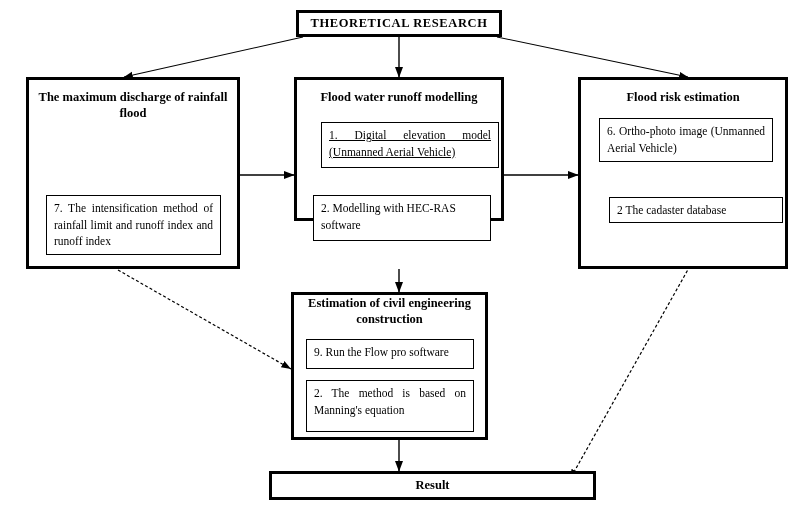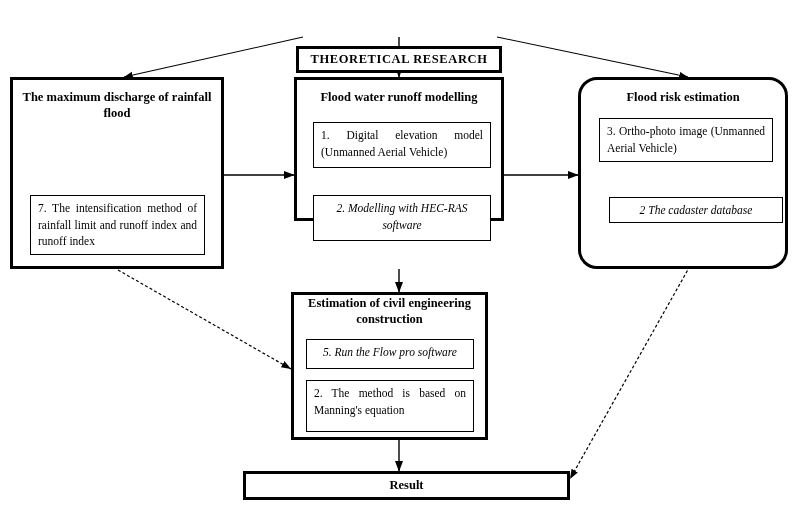--- a/index.html
+++ b/index.html
@@ -24,21 +24,20 @@
   .outer-box {
     border: 3px solid #000;
     background: #fff;
   }
   .title-box {
     border: 3px solid #000;
     background: #fff;
     display: flex;
     align-items: center;
     justify-content: center;
-    margin-top: 36px;
   }
   .title-box .title-text {
     font-weight: bold;
     font-size: 12.5px;
     letter-spacing: 0.6px;
   }
   .group-head {
     text-align: center;
     font-weight: bold;
     font-size: 12.5px;
@@ -47,29 +46,30 @@
   }
   .inner-box {
     border: 1px solid #000;
     background: #fff;
     box-sizing: border-box;
     font-size: 11.5px;
     line-height: 1.45;
     padding: 4px 7px;
   }
   .inner-box.justify { text-align: justify; text-align-last: left; }
-  .inner-box.center  { text-align: center; font-style: italic; }
+  .inner-box.center  { text-align: left; }
   .inner-box .ib-text { display: block; }
 
   .result-box {
     border: 3px solid #000;
     background: #fff;
     display: flex;
     align-items: center;
     justify-content: center;
+    margin-left: 26px;
   }
   .result-box .result-text {
     font-weight: bold;
     font-size: 12.5px;
   }
 
   
   #connectors {
     position: absolute;
     left: 0; top: 0;
@@ -114,51 +114,51 @@
 
     <line x1="399" y1="440" x2="399" y2="471" stroke="#000" stroke-width="1.4" marker-end="url(#arrow)"></line>
 
     <line x1="690" y1="266" x2="570" y2="479" stroke="#000" stroke-width="1.2" stroke-dasharray="3,2.2" marker-end="url(#arrowthin)"></line>
   </svg>
 
   <div class="abs title-box" style="left:296px; top:10px; width:206px; height:27px;">
     <span class="title-text">THEORETICAL RESEARCH</span>
   </div>
 
-  <div class="abs outer-box" style="left:10px; top:77px; width:214px; height:192px;">
+  <div class="abs outer-box" style="left:26px; top:77px; width:214px; height:192px;">
     <div class="group-head" style="margin-top:9px;">The maximum discharge of rainfall flood</div>
     <div class="inner-box justify" style="position:absolute; left:17px; top:115px; width:175px; height:60px;">
       <span class="ib-text">7. The intensification method of rainfall limit and runoff index and runoff index</span>
     </div>
   </div>
 
   <div class="abs outer-box" style="left:294px; top:77px; width:210px; height:144px;">
     <div class="group-head" style="margin-top:9px;">Flood water runoff modelling</div>
-    <div class="inner-box justify" style="position:absolute; left:16px; top:42px; width:178px; height:46px;">
+    <div class="inner-box justify" style="position:absolute; left:24px; top:42px; width:178px; height:46px;text-decoration:underline;">
       <span class="ib-text">1.  Digital elevation model (Unmanned Aerial Vehicle)</span>
     </div>
     <div class="inner-box center" style="position:absolute; left:16px; top:115px; width:178px; height:46px;">
       <span class="ib-text">2. Modelling with HEC-RAS software</span>
     </div>
   </div>
 
-  <div class="abs outer-box" style="left:578px; top:77px; width:210px; height:192px;border-radius:19px;">
+  <div class="abs outer-box" style="left:578px; top:77px; width:210px; height:192px;">
     <div class="group-head" style="margin-top:9px;">Flood risk estimation</div>
     <div class="inner-box justify" style="position:absolute; left:18px; top:38px; width:174px; height:44px;">
-      <span class="ib-text">3.   Ortho-photo image (Unmanned Aerial Vehicle)</span>
+      <span class="ib-text">6.   Ortho-photo image (Unmanned Aerial Vehicle)</span>
     </div>
     <div class="inner-box center" style="position:absolute; left:28px; top:117px; width:174px; height:26px;">
       <span class="ib-text">2 The cadaster database</span>
     </div>
   </div>
 
   <div class="abs outer-box" style="left:291px; top:292px; width:197px; height:148px;">
     <div class="group-head" style="margin-top:0;">Estimation of civil engineering construction</div>
     <div class="inner-box center" style="position:absolute; left:12px; top:44px; width:168px; height:30px;">
-      <span class="ib-text">5.    Run the Flow pro software</span>
+      <span class="ib-text">9.    Run the Flow pro software</span>
     </div>
     <div class="inner-box justify" style="position:absolute; left:12px; top:85px; width:168px; height:52px;">
       <span class="ib-text">2.   The method is based on Manning's equation</span>
     </div>
   </div>
 
   <div class="abs result-box" style="left:243px; top:471px; width:327px; height:29px;">
     <span class="result-text">Result</span>
   </div>
 

